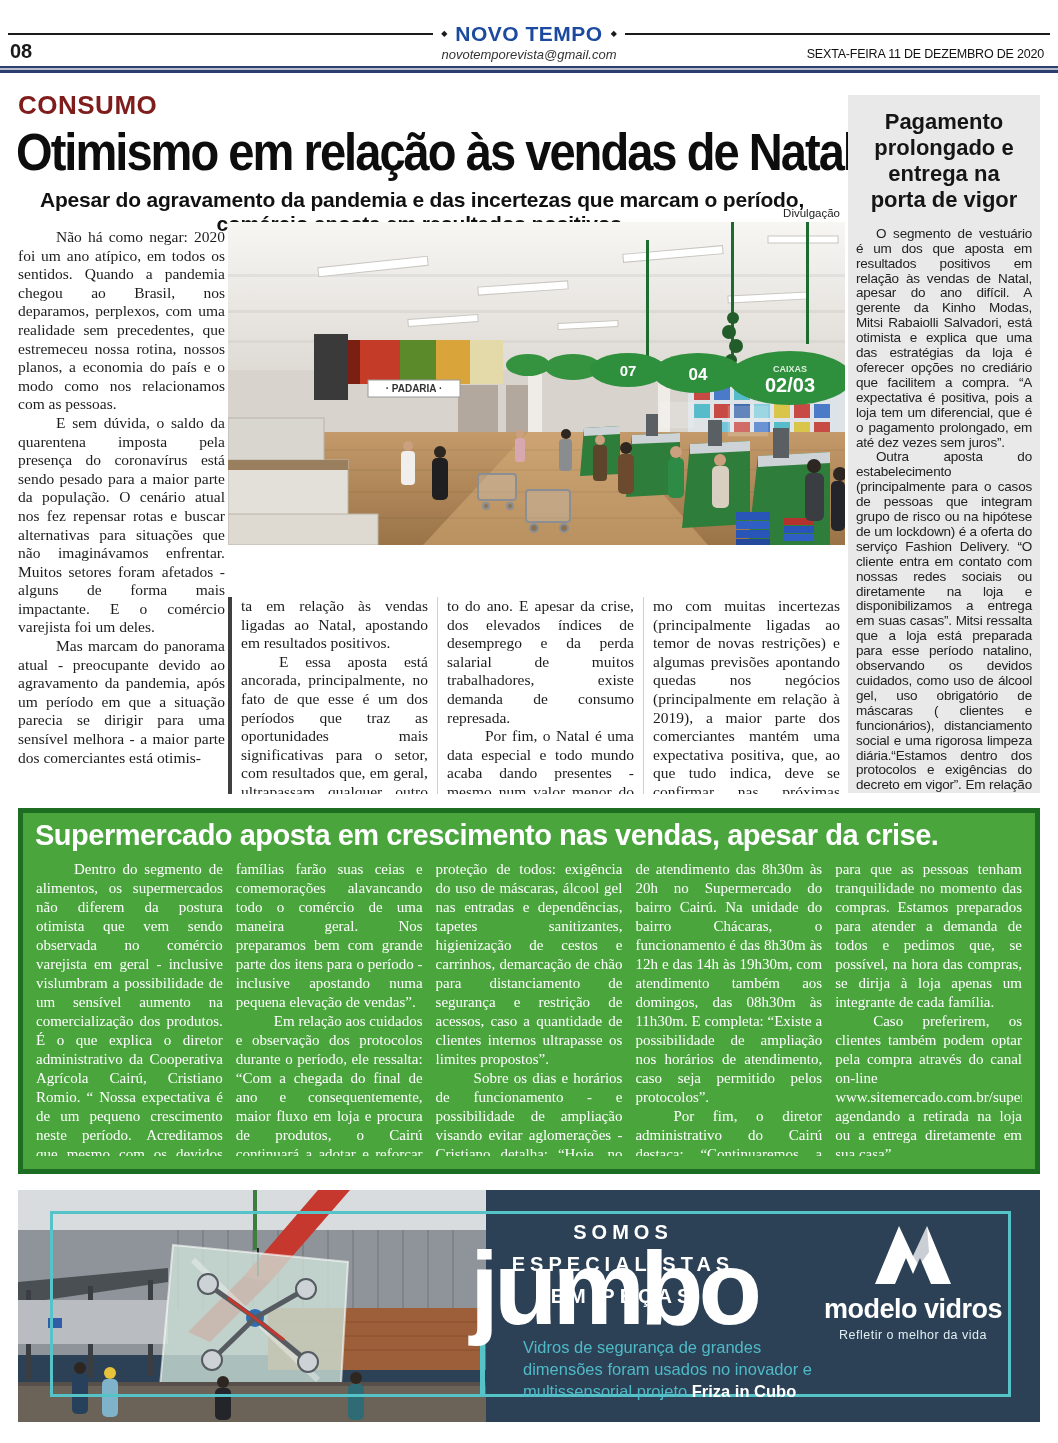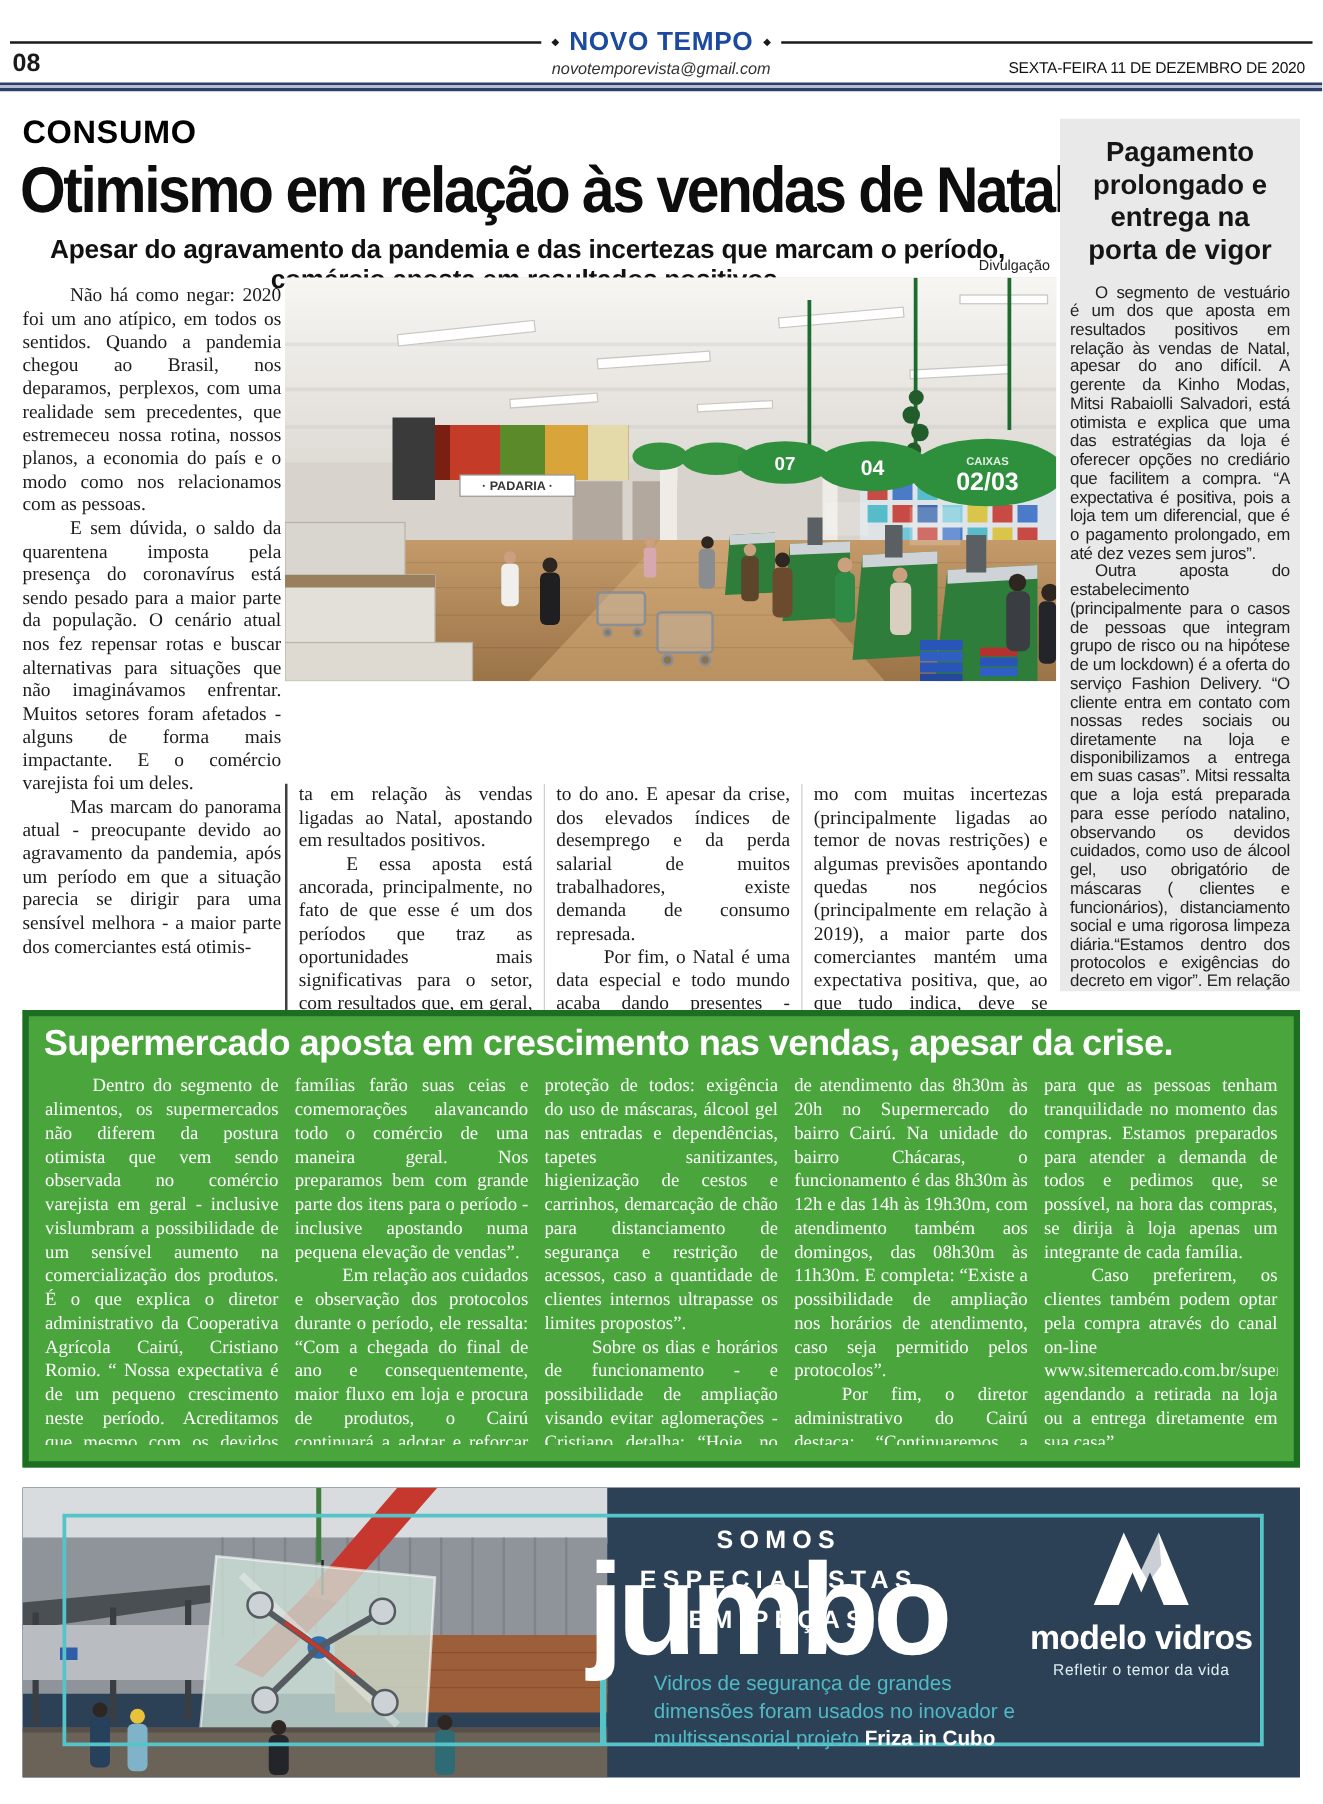--- a/index.html
+++ b/index.html
@@ -12,39 +12,39 @@
   .mast-diamond{font-size:8px;color:#1a1a1a;line-height:1;}
   .masthead{font-size:21px;font-weight:700;color:#1b4a9e;letter-spacing:.5px;white-space:nowrap;}
   .email-row{position:absolute;top:47px;left:0;right:0;text-align:center;
              font-style:italic;font-size:13px;color:#333;}
   .page-number{position:absolute;top:40px;left:10px;font-size:20px;font-weight:700;color:#1a1a1a;}
   .edition-date{position:absolute;top:47px;right:14px;font-size:12.5px;color:#111;letter-spacing:-.2px;}
   .header-rule{position:absolute;top:66px;left:0;right:0;height:7px;
                background:linear-gradient(#2c3f6e 0 34%,#b7bdcb 34% 62%,#2c3f6e 62% 100%);}
 
   
-  .kicker{position:absolute;top:90px;left:18px;font-size:26px;font-weight:800;color:#000000;letter-spacing:.5px;}
+  .kicker{position:absolute;top:90px;left:18px;font-size:26px;font-weight:800;color:#7f1d1d;letter-spacing:.5px;}
   .headline{position:absolute;top:126px;left:16px;width:822px;font-size:48px;font-weight:700;
             color:#0d0d0d;letter-spacing:-2px;line-height:1.05;transform:scale(.98,1.08);transform-origin:left top;white-space:nowrap;}
   .subheadline{position:absolute;top:188px;left:22px;width:800px;text-align:center;
                font-size:21px;font-weight:700;color:#111;letter-spacing:-.2px;}
   .photo-credit{position:absolute;top:207px;right:218px;font-size:11.5px;color:#222;}
 
   
   .serif{font-family:"Liberation Serif",serif;}
   .col1{position:absolute;top:228px;left:18px;width:207px;height:566px;overflow:hidden;}
   .col1 p,.bcol p,.gcol p{margin:0;text-align:justify;text-indent:38px;}
   .col1 p,.bcol p{font-size:15.5px;line-height:18.6px;color:#1c1c1c;}
   p.np{text-indent:0;}
 
   .photo-wrap{position:absolute;top:222px;left:228px;width:617px;height:323px;overflow:hidden;background:#e8e4de;}
   .caption{position:absolute;top:551px;left:228px;width:612px;font-size:15px;line-height:1.3;
            font-weight:700;color:#111;}
   .cols-bottom{position:absolute;top:597px;left:228px;width:617px;height:197px;display:flex;
-               border-left:2px solid #404040;overflow:hidden;margin-top:30px;}
+               border-left:4px solid #404040;overflow:hidden;}
   .bcol{flex:1;padding:0 9px;overflow:hidden;}
   .bcol + .bcol{border-left:1px solid #cfcfcf;}
 
   
   .sidebar{position:absolute;top:95px;left:848px;width:192px;height:698px;background:#e9e9e9;
            padding:10px 8px 0 8px;box-sizing:border-box;overflow:hidden;}
   .sidebar-title{font-size:22px;line-height:1.18;font-weight:700;text-align:center;color:#151515;
                  margin:4px 4px 14px 4px;}
   .sidebar p{margin:0;font-size:13.5px;line-height:14.9px;text-align:justify;color:#222;
              text-indent:20px;letter-spacing:-.2px;}
@@ -419,17 +419,17 @@
     <div class="ad-brand">jumbo</div>
 
     <div class="ad-desc"><span>Vidros de segurança de grandes dimensões foram usados no inovador e multissensorial projeto </span><b>Friza in Cubo</b></div>
 
     <div class="ad-logo">
       <svg width="88" height="62" viewBox="0 0 88 62">
         <polygon points="6,62 30,4 44,34 58,4 82,62 62,62 51,36 44,52 37,36 26,62" fill="#ffffff"></polygon>
         <polygon points="44,34 58,4 60,30 50,44" fill="#2c4156" opacity=".25"></polygon>
       </svg>
       <div class="ad-logo-name">modelo vidros</div>
-      <div class="ad-logo-tag">Refletir o temor da vida</div>
+      <div class="ad-logo-tag">Refletir o melhor da vida</div>
     </div>
   </div>
 
 </div>
 
 </body></html>

